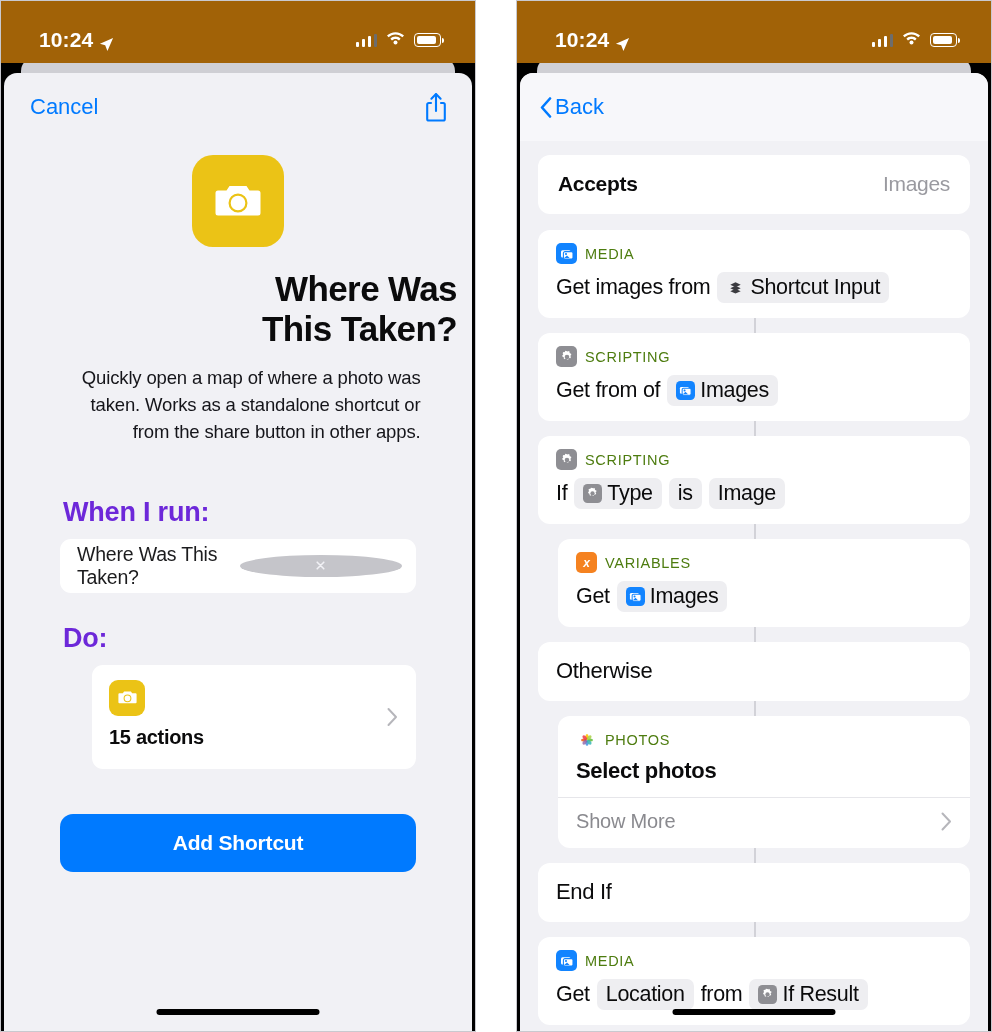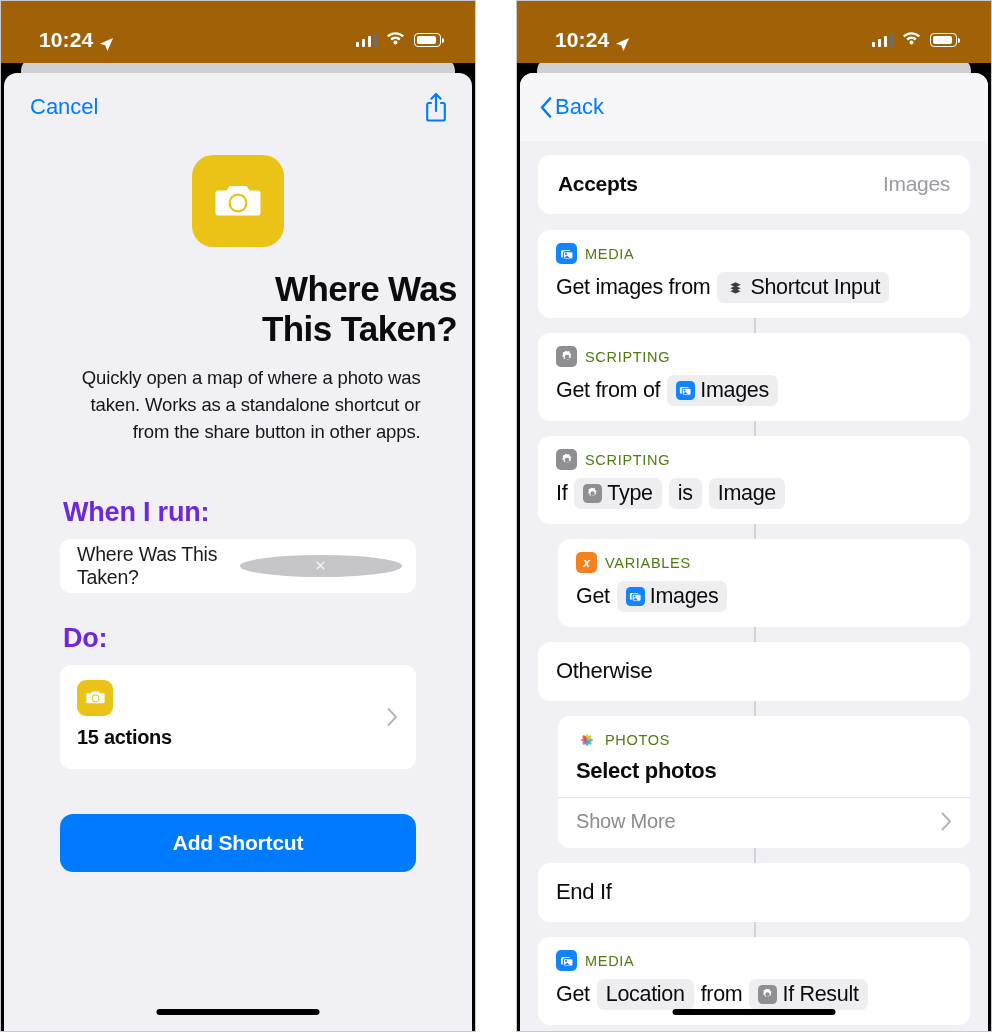--- a/index.html
+++ b/index.html
@@ -77,21 +77,21 @@
     height: 54px; background:#fff; border-radius: 11px;
     display:flex; align-items:center; padding: 0 14px 0 17px;
   }
   .text-field span { flex:1; font-size: 19.5px; color:#1c1c1e; letter-spacing:-.2px;}
   .clear-btn { width: 22px; height: 22px; border-radius: 50%; background:#c5c5ca; display:flex; align-items:center; justify-content:center; flex:0 0 auto;}
   .clear-btn svg { width: 11px; height: 11px; }
 
   .do-block { margin-top: 30px; }
   .actions-card {
     background:#fff; border-radius: 11px; height: 104px;
-    padding: 15px 16px 0 17px; position: relative;
+    padding: 15px 16px 0 17px; position: relative; margin-left: 32px;
   }
   .mini-icon { width: 36px; height: 36px; border-radius: 9px; background:#ebc316; display:flex; align-items:center; justify-content:center;}
   .mini-icon svg { width:21px; height:21px; }
   .actions-count { font-size: 20px; font-weight:bold; color:#0b0b0c; margin-top: 10px; letter-spacing:-.3px;}
   .chev-right { position:absolute; right: 18px; top: 50%; transform: translateY(-50%); width: 11px; height: 19px; }
 
   .add-btn {
     margin: 45px 56px 0; height: 58px; background:#007aff; border-radius: 13px;
     display:flex; align-items:center; justify-content:center;
     color:#fff; font-size: 21px; font-weight:bold; border:none; width: calc(100% - 112px);

